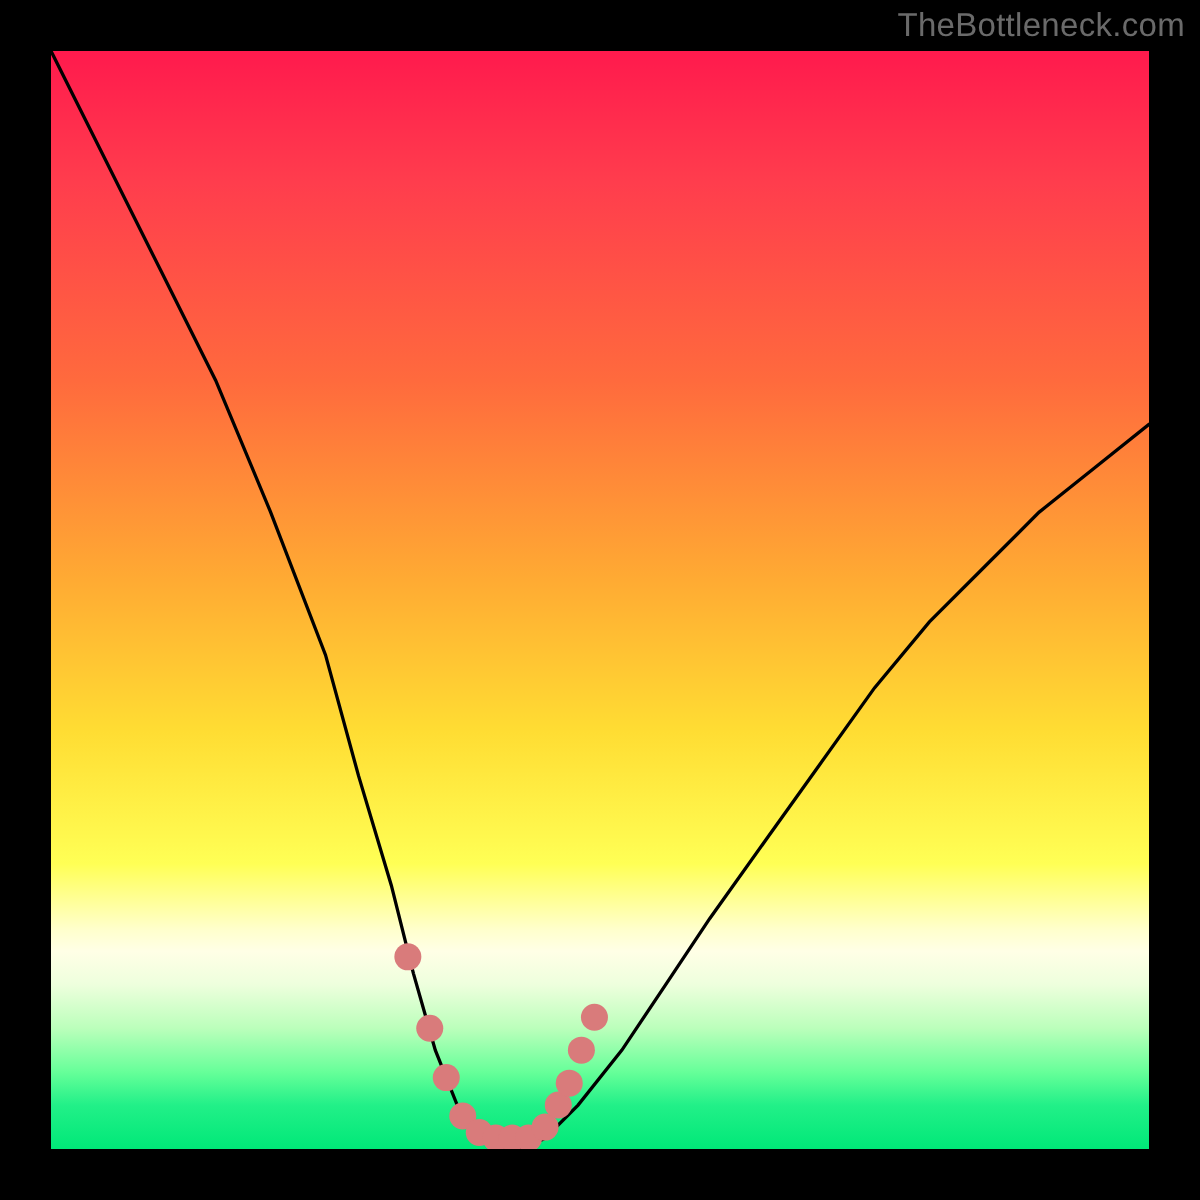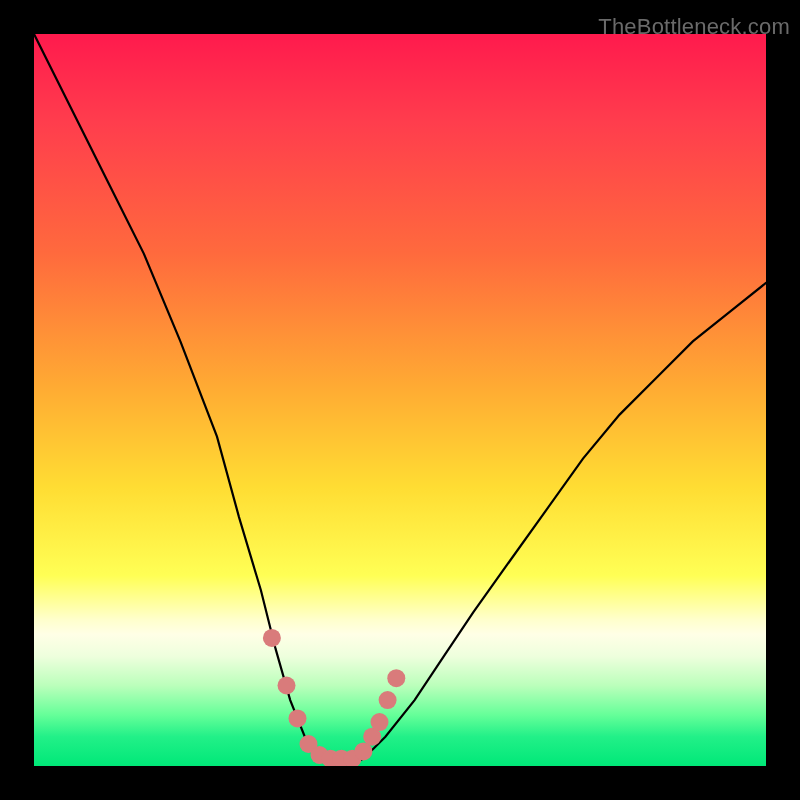--- a/index.html
+++ b/index.html
@@ -34,21 +34,21 @@
       #ffffe6 82%,
       #eeffdd 85%,
       #bbffbb 89%,
       #66ff99 93%,
       #22f088 96%,
       #00e878 100%
     );
   }
   .watermark {
     position: absolute;
-    top: 14px;
+    top: 4px;
     right: 10px;
     color: #6a6a6a;
     font-size: 22px;
     font-weight: 500;
     letter-spacing: 0.2px;
     user-select: none;
   }
   svg.curve {
     position: absolute;
     left: 0;

